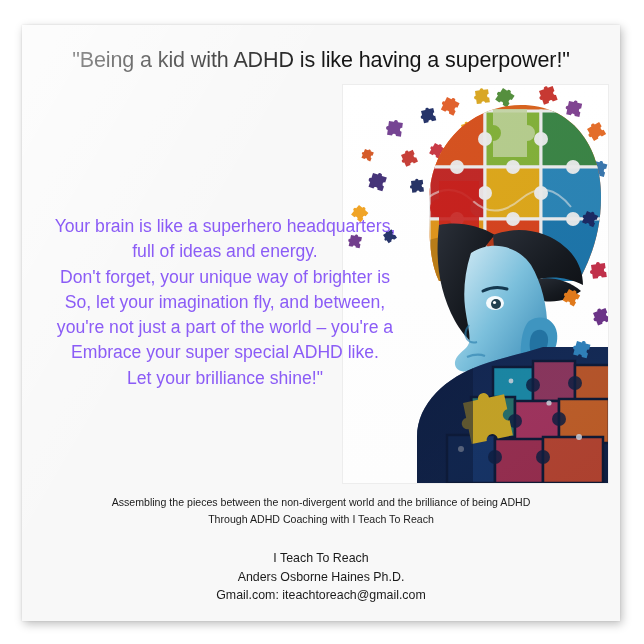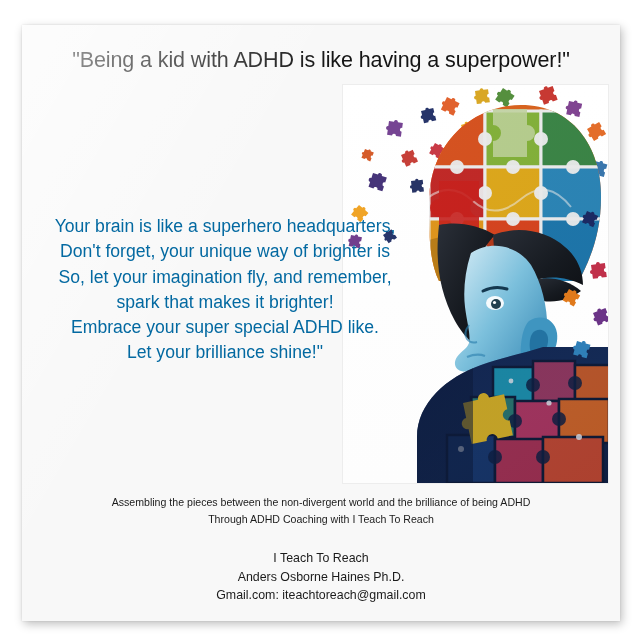--- a/index.html
+++ b/index.html
@@ -57,21 +57,21 @@
 
   
   #quote {
     position: absolute;
     left: 8px;
     top: 189px;
     width: 390px;
     text-align: center;
     font-size: 17.6px;
     line-height: 25.3px;
-    color: #0369a1;
+    color: #8b5cf6;
     z-index: 3;
   }
   #quote .qline { display: block; white-space: nowrap; }
 
   
   #photo {
     position: absolute;
     left: 321px;
     top: 60px;
     width: 265px;
@@ -353,23 +353,24 @@
                 <path d="M0 0h10a4 4 0 1 1 8 0h10v10a4 4 0 1 0 0 8v10H18a4 4 0 1 0-8 0H0V18a4 4 0 1 1 0-8Z" fill="#1b2a62"></path>
               </g>
           </g>
 
         </g>
       </svg>
     </div>
 
     <div id="quote">
       <span class="qline">Your brain is like a superhero headquarters,</span>
+      <span class="qline">full of ideas and energy.</span>
       <span class="qline">Don't forget, your unique way of brighter is</span>
-      <span class="qline">So, let your imagination fly, and remember,</span>
-      <span class="qline">spark that makes it brighter!</span>
+      <span class="qline">So, let your imagination fly, and between,</span>
+      <span class="qline">you're not just a part of the world – you're a</span>
       <span class="qline">Embrace your super special ADHD like.</span>
       <span class="qline">Let your brilliance shine!"</span>
     </div>
 
     <div id="tagline">
       <span class="tline">Assembling the pieces between the non-divergent world and the brilliance of being ADHD</span>
       <span class="tline">Through ADHD Coaching with I Teach To Reach</span>
     </div>
 
     <div id="signature">

